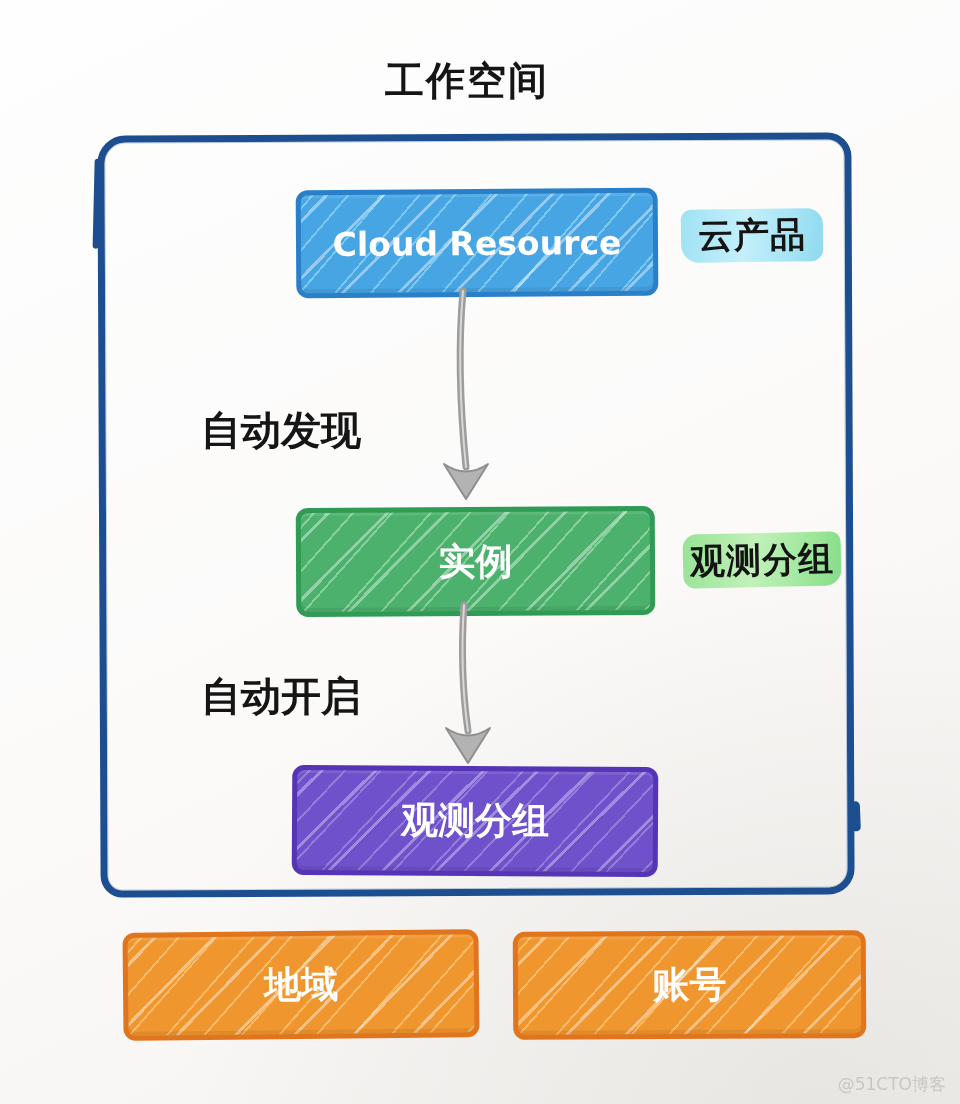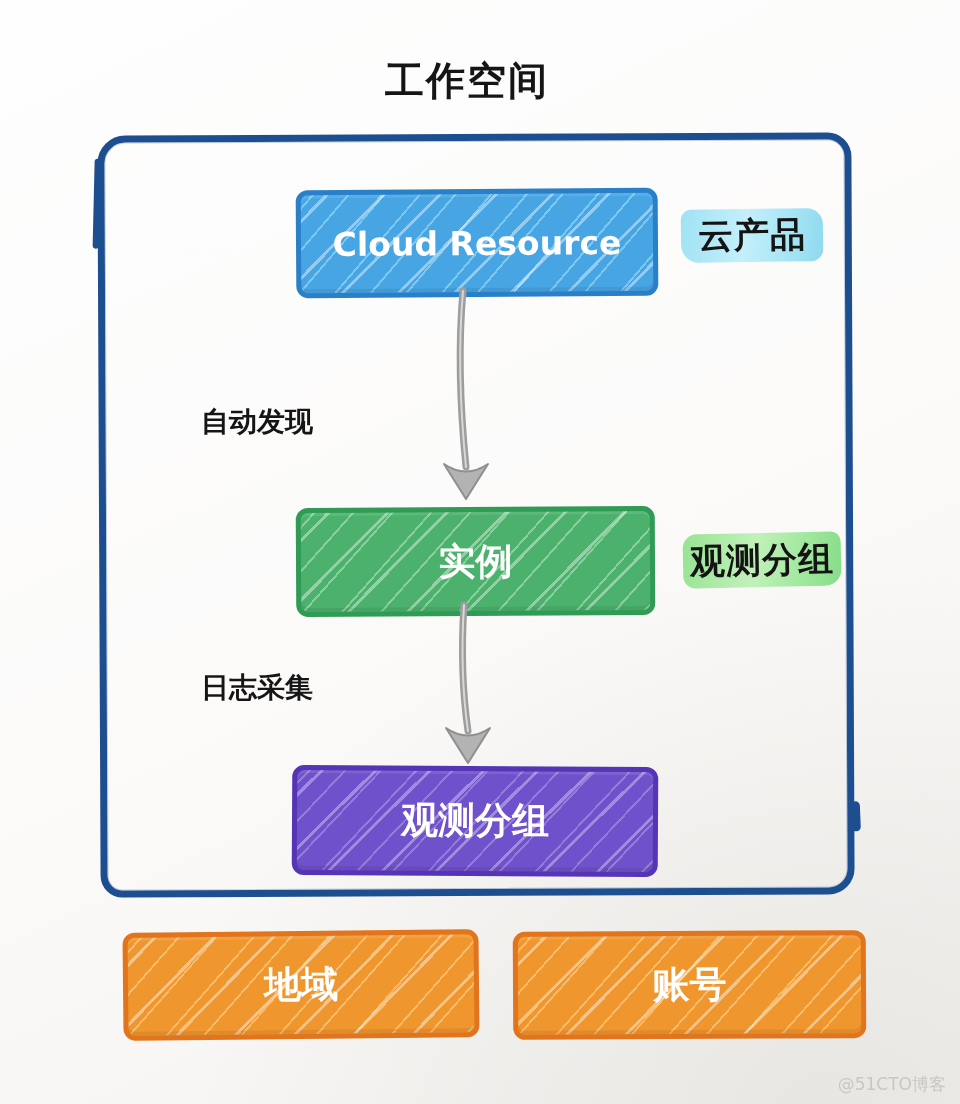--- a/index.html
+++ b/index.html
@@ -141,21 +141,21 @@
   .tag-instance {
     left: 683px; top: 533px; width: 158px; height: 54px;
     background: linear-gradient(97deg, #97e394 0%, #c2f1ba 45%, #9ce69a 80%, #86dd88 100%);
     border-radius: 14px 10px 16px 12px;
     transform: rotate(-1.2deg);
   }
 
   
   .edge-label {
     position: absolute;
-    font-size: 28px;
+    font-size: 40px;
     font-weight: 700;
     color: #151515;
   }
   .edge-label-discover { left: 201px; top: 403px; }
   .edge-label-enable   { left: 201px; top: 669px; }
 
   
   .arrow { position: absolute; }
   .arrow-1 { left: 428px; top: 287px; }
   .arrow-2 { left: 430px; top: 601px; }
@@ -202,21 +202,21 @@
   <div class="tag tag-instance">
     <span>观测分组</span>
   </div>
 
   <svg class="arrow arrow-2" width="76" height="166" viewBox="0 0 76 166">
     <path d="M34 4 C31 50 33 95 38 130" fill="none" stroke="#9d9d9d" stroke-width="7" stroke-linecap="round"></path>
     <path d="M34 4 C31 50 33 95 38 130" fill="none" stroke="#d8d8d8" stroke-width="2" stroke-linecap="round"></path>
     <path d="M38 162 L16 127 Q38 142 60 127 Z" fill="#b3b3b3" stroke="#8f8f8f" stroke-width="2" stroke-linejoin="round"></path>
   </svg>
 
-  <div class="edge-label edge-label-enable">日志采集</div>
+  <div class="edge-label edge-label-enable">自动开启</div>
 
   <div class="node node-log">
     <span>观测分组</span>
   </div>
 
   <div class="node node-orange node-region">
     <span>地域</span>
   </div>
 
   <div class="node node-orange node-account">

